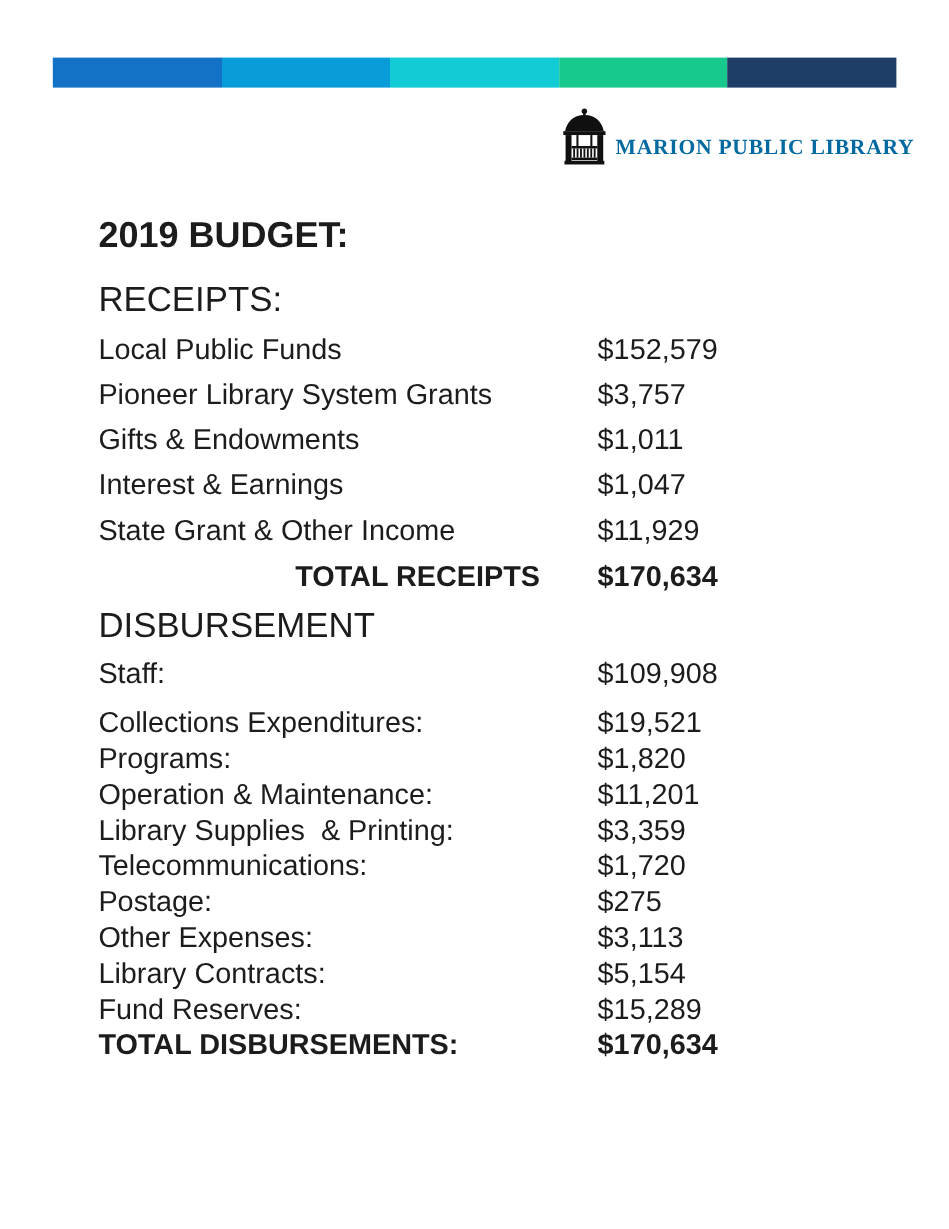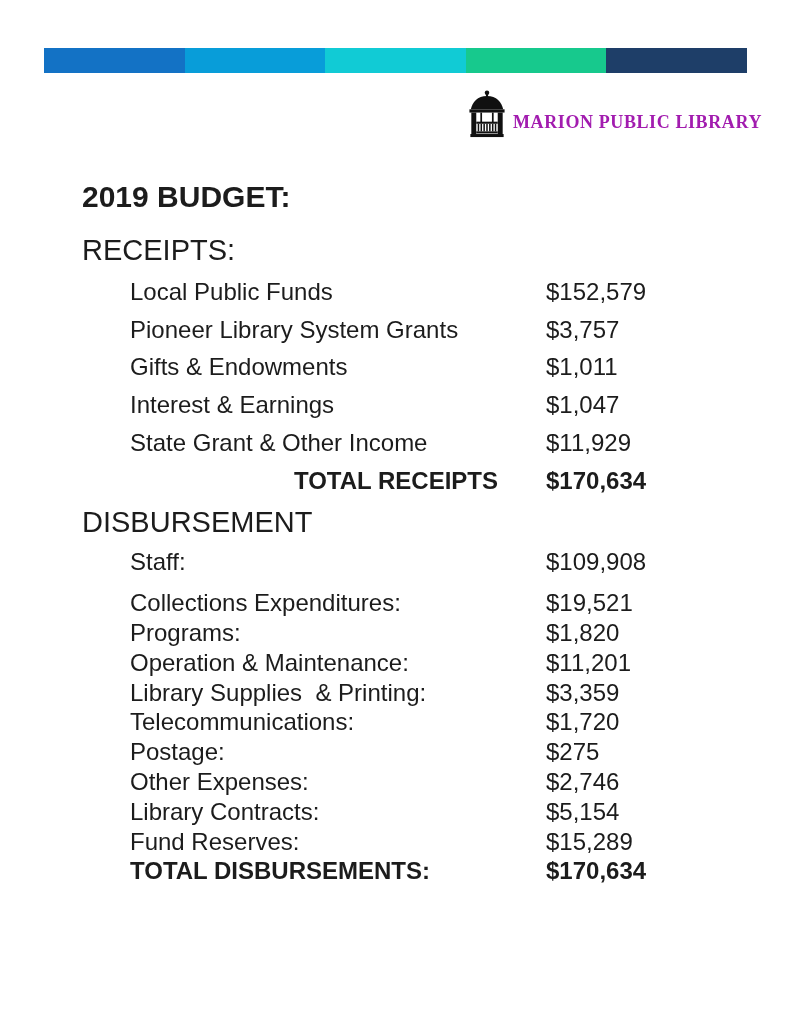--- a/index.html
+++ b/index.html
@@ -31,40 +31,40 @@
     position: absolute; left: 468px; top: 89px;
     display: flex; align-items: flex-end; gap: 7px;
   }
   .logo svg { width: 38px; height: 49px; display: block; }
   .logo-text {
     font-family: "Liberation Serif", serif;
     font-weight: 700;
     font-size: 18px;
     letter-spacing: 0.6px;
     white-space: nowrap;
-    color: #a21caf;
+    color: #0369a1;
     padding-bottom: 5px;
   }
 
   
   .content {
     position: absolute; left: 82px; top: 182px; width: 620px;
   }
   .budget-heading {
     font-size: 30px; font-weight: 700; line-height: 1;
     margin: 0 0 21px 0;
   }
   .section-heading {
     font-size: 29px; font-weight: 400; line-height: 1.2;
     margin: 0 0 10px 0;
   }
   .disb-heading { margin-bottom: 9px; }
   .budget-row {
     position: relative;
-    font-size: 24px; line-height: 1.2; margin-left: 48px;
+    font-size: 24px; line-height: 1.2;
   }
   .row-label { white-space: pre-wrap; }
   .row-value { position: absolute; left: 416px; top: 0; white-space: nowrap; }
   .receipts-rows .budget-row { margin-bottom: 9px; }
   .receipts-total { margin-bottom: 9px; }
   .disb-rows .budget-row { margin-bottom: 1px; }
   .disb-rows .budget-row:first-child { margin-bottom: 12px; }
   .total-row { font-weight: 700; }
   .receipts-total .row-label { display: inline-block; width: 368px; text-align: right; }
   .disb-total .row-label { display: inline-block; width: 315px; text-align: left; }
@@ -128,21 +128,21 @@
 
     <div class="section-heading disb-heading">DISBURSEMENT</div>
     <div class="rows disb-rows">
         <div class="budget-row"><span class="row-label">Staff:</span><span class="row-value">$109,908</span></div>
         <div class="budget-row"><span class="row-label">Collections Expenditures:</span><span class="row-value">$19,521</span></div>
         <div class="budget-row"><span class="row-label">Programs:</span><span class="row-value">$1,820</span></div>
         <div class="budget-row"><span class="row-label">Operation &amp; Maintenance:</span><span class="row-value">$11,201</span></div>
         <div class="budget-row"><span class="row-label">Library Supplies  &amp; Printing:</span><span class="row-value">$3,359</span></div>
         <div class="budget-row"><span class="row-label">Telecommunications:</span><span class="row-value">$1,720</span></div>
         <div class="budget-row"><span class="row-label">Postage:</span><span class="row-value">$275</span></div>
-        <div class="budget-row"><span class="row-label">Other Expenses:</span><span class="row-value">$2,746</span></div>
+        <div class="budget-row"><span class="row-label">Other Expenses:</span><span class="row-value">$3,113</span></div>
         <div class="budget-row"><span class="row-label">Library Contracts:</span><span class="row-value">$5,154</span></div>
         <div class="budget-row"><span class="row-label">Fund Reserves:</span><span class="row-value">$15,289</span></div>
       </div>
 
     <div class="budget-row total-row disb-total">
       <span class="row-label">TOTAL DISBURSEMENTS:</span>
       <span class="row-value">$170,634</span>
     </div>
   </div>
 

